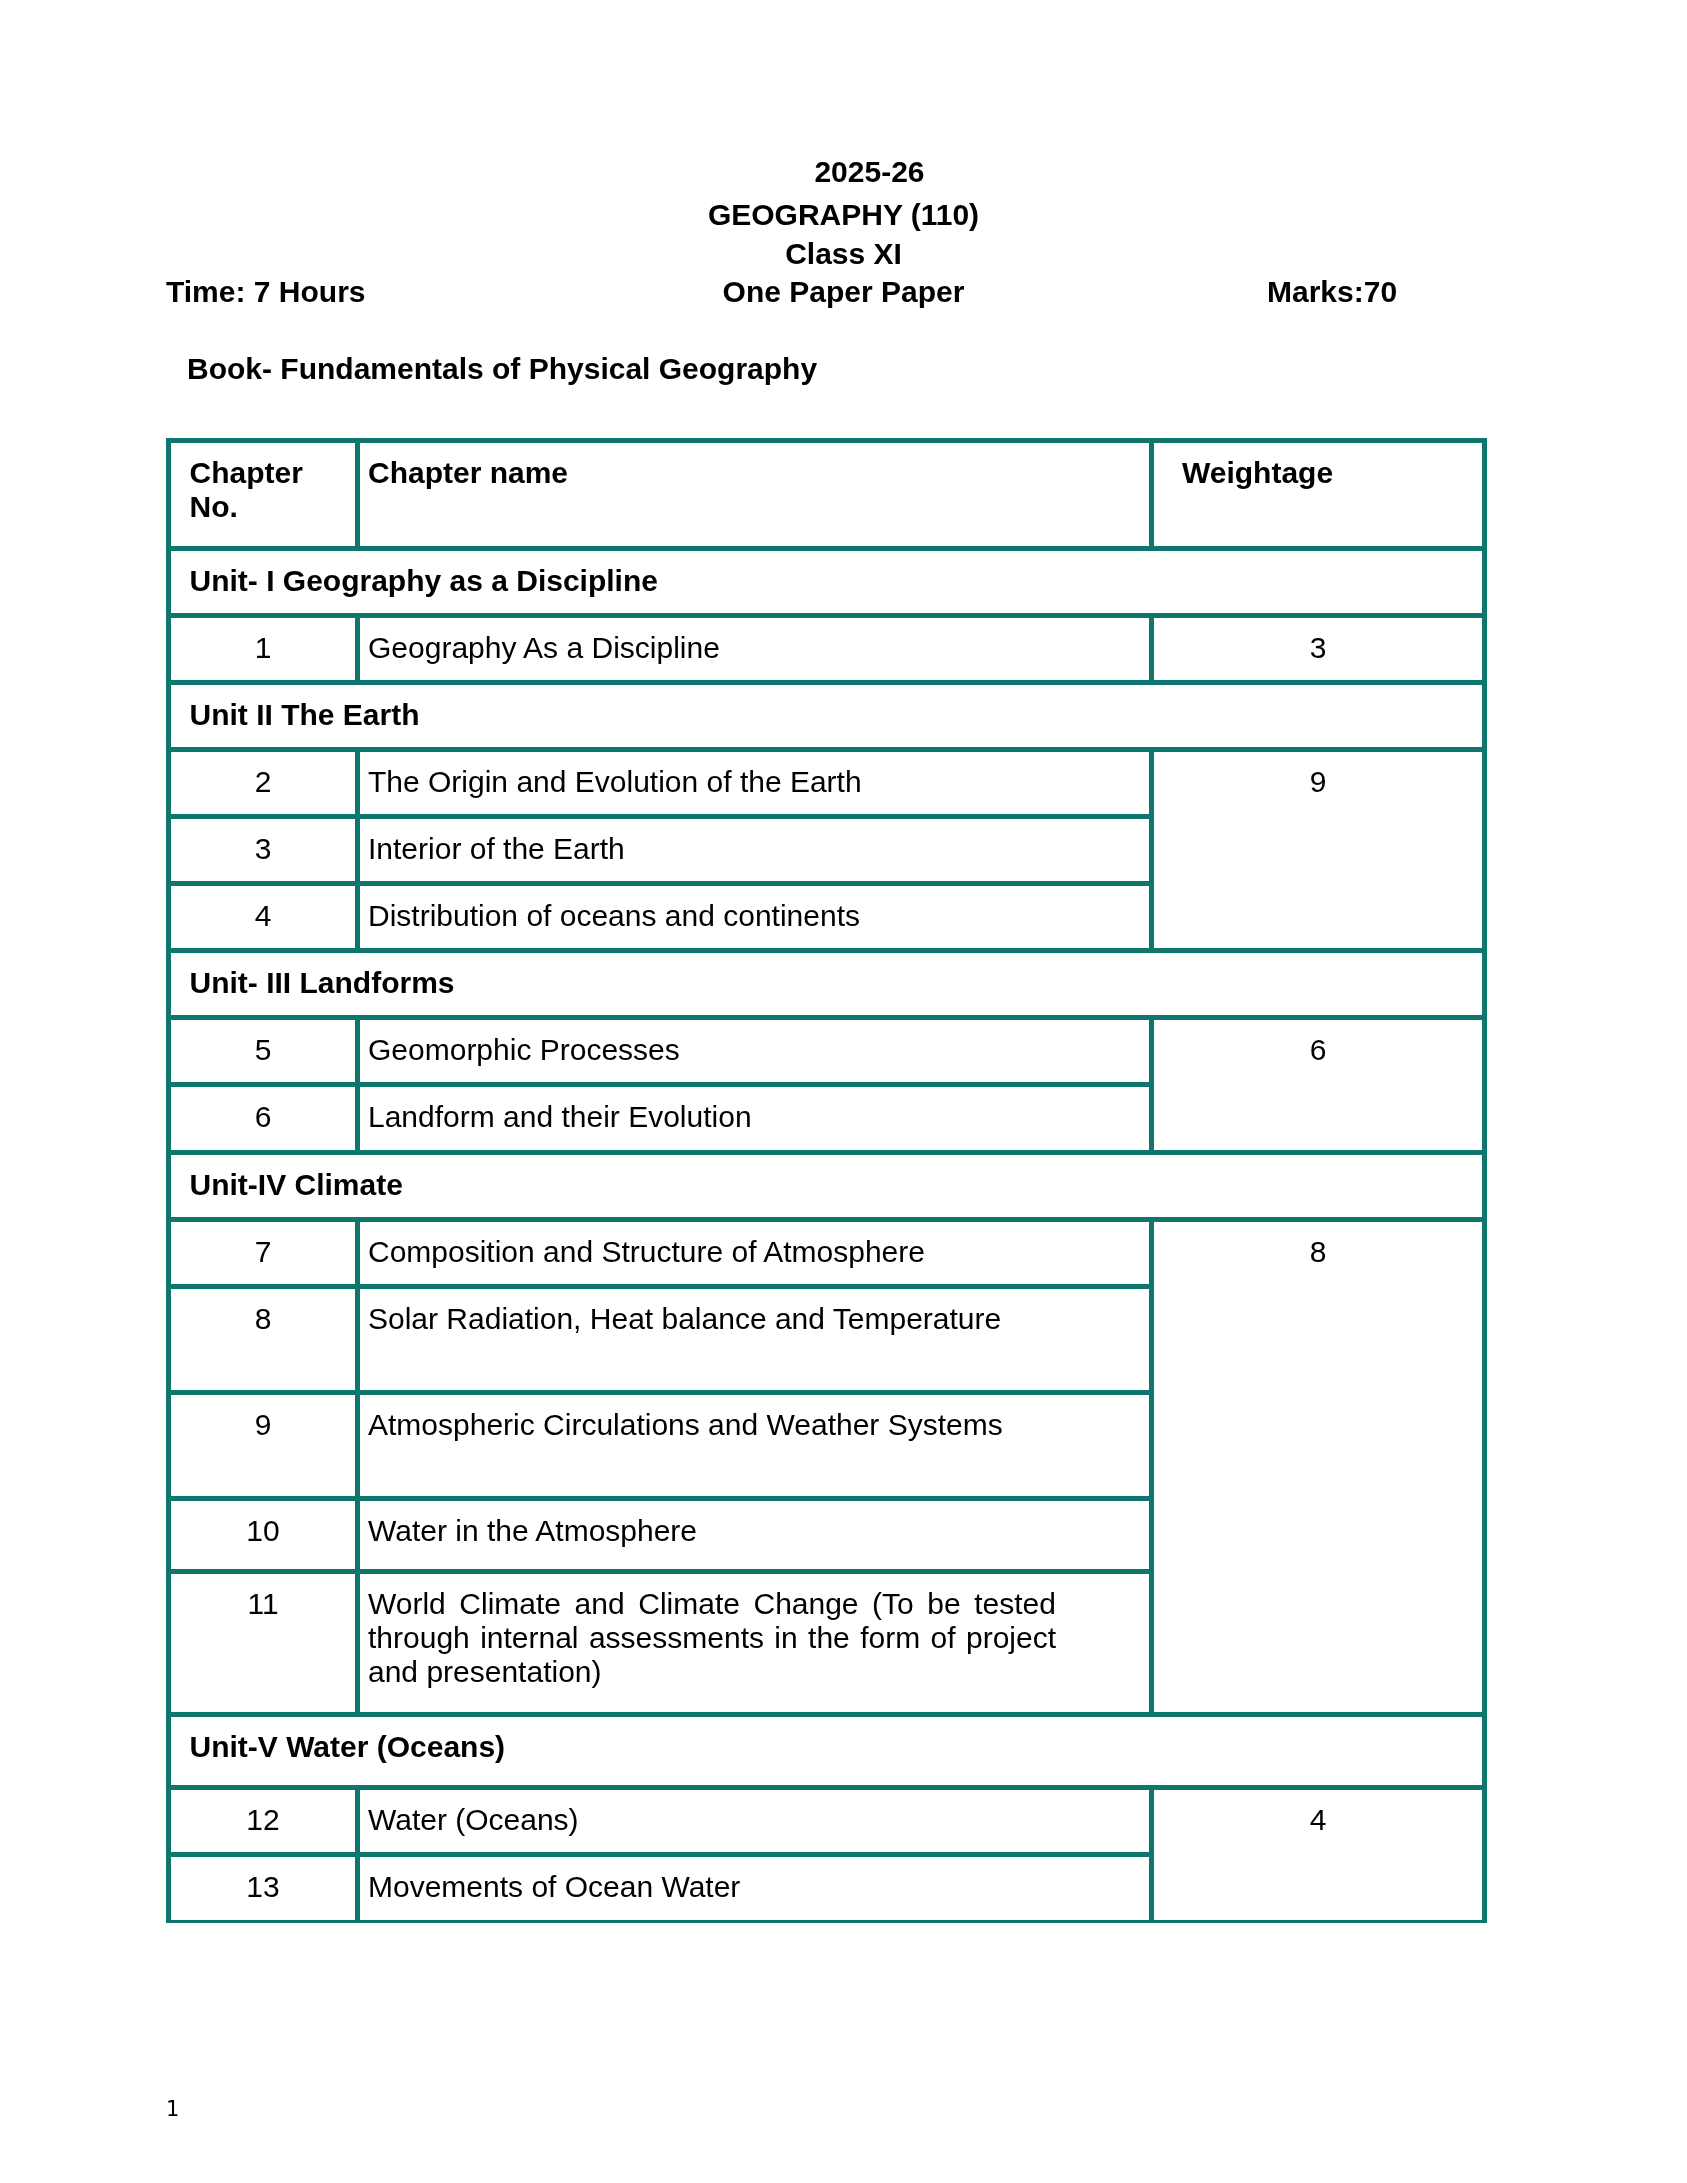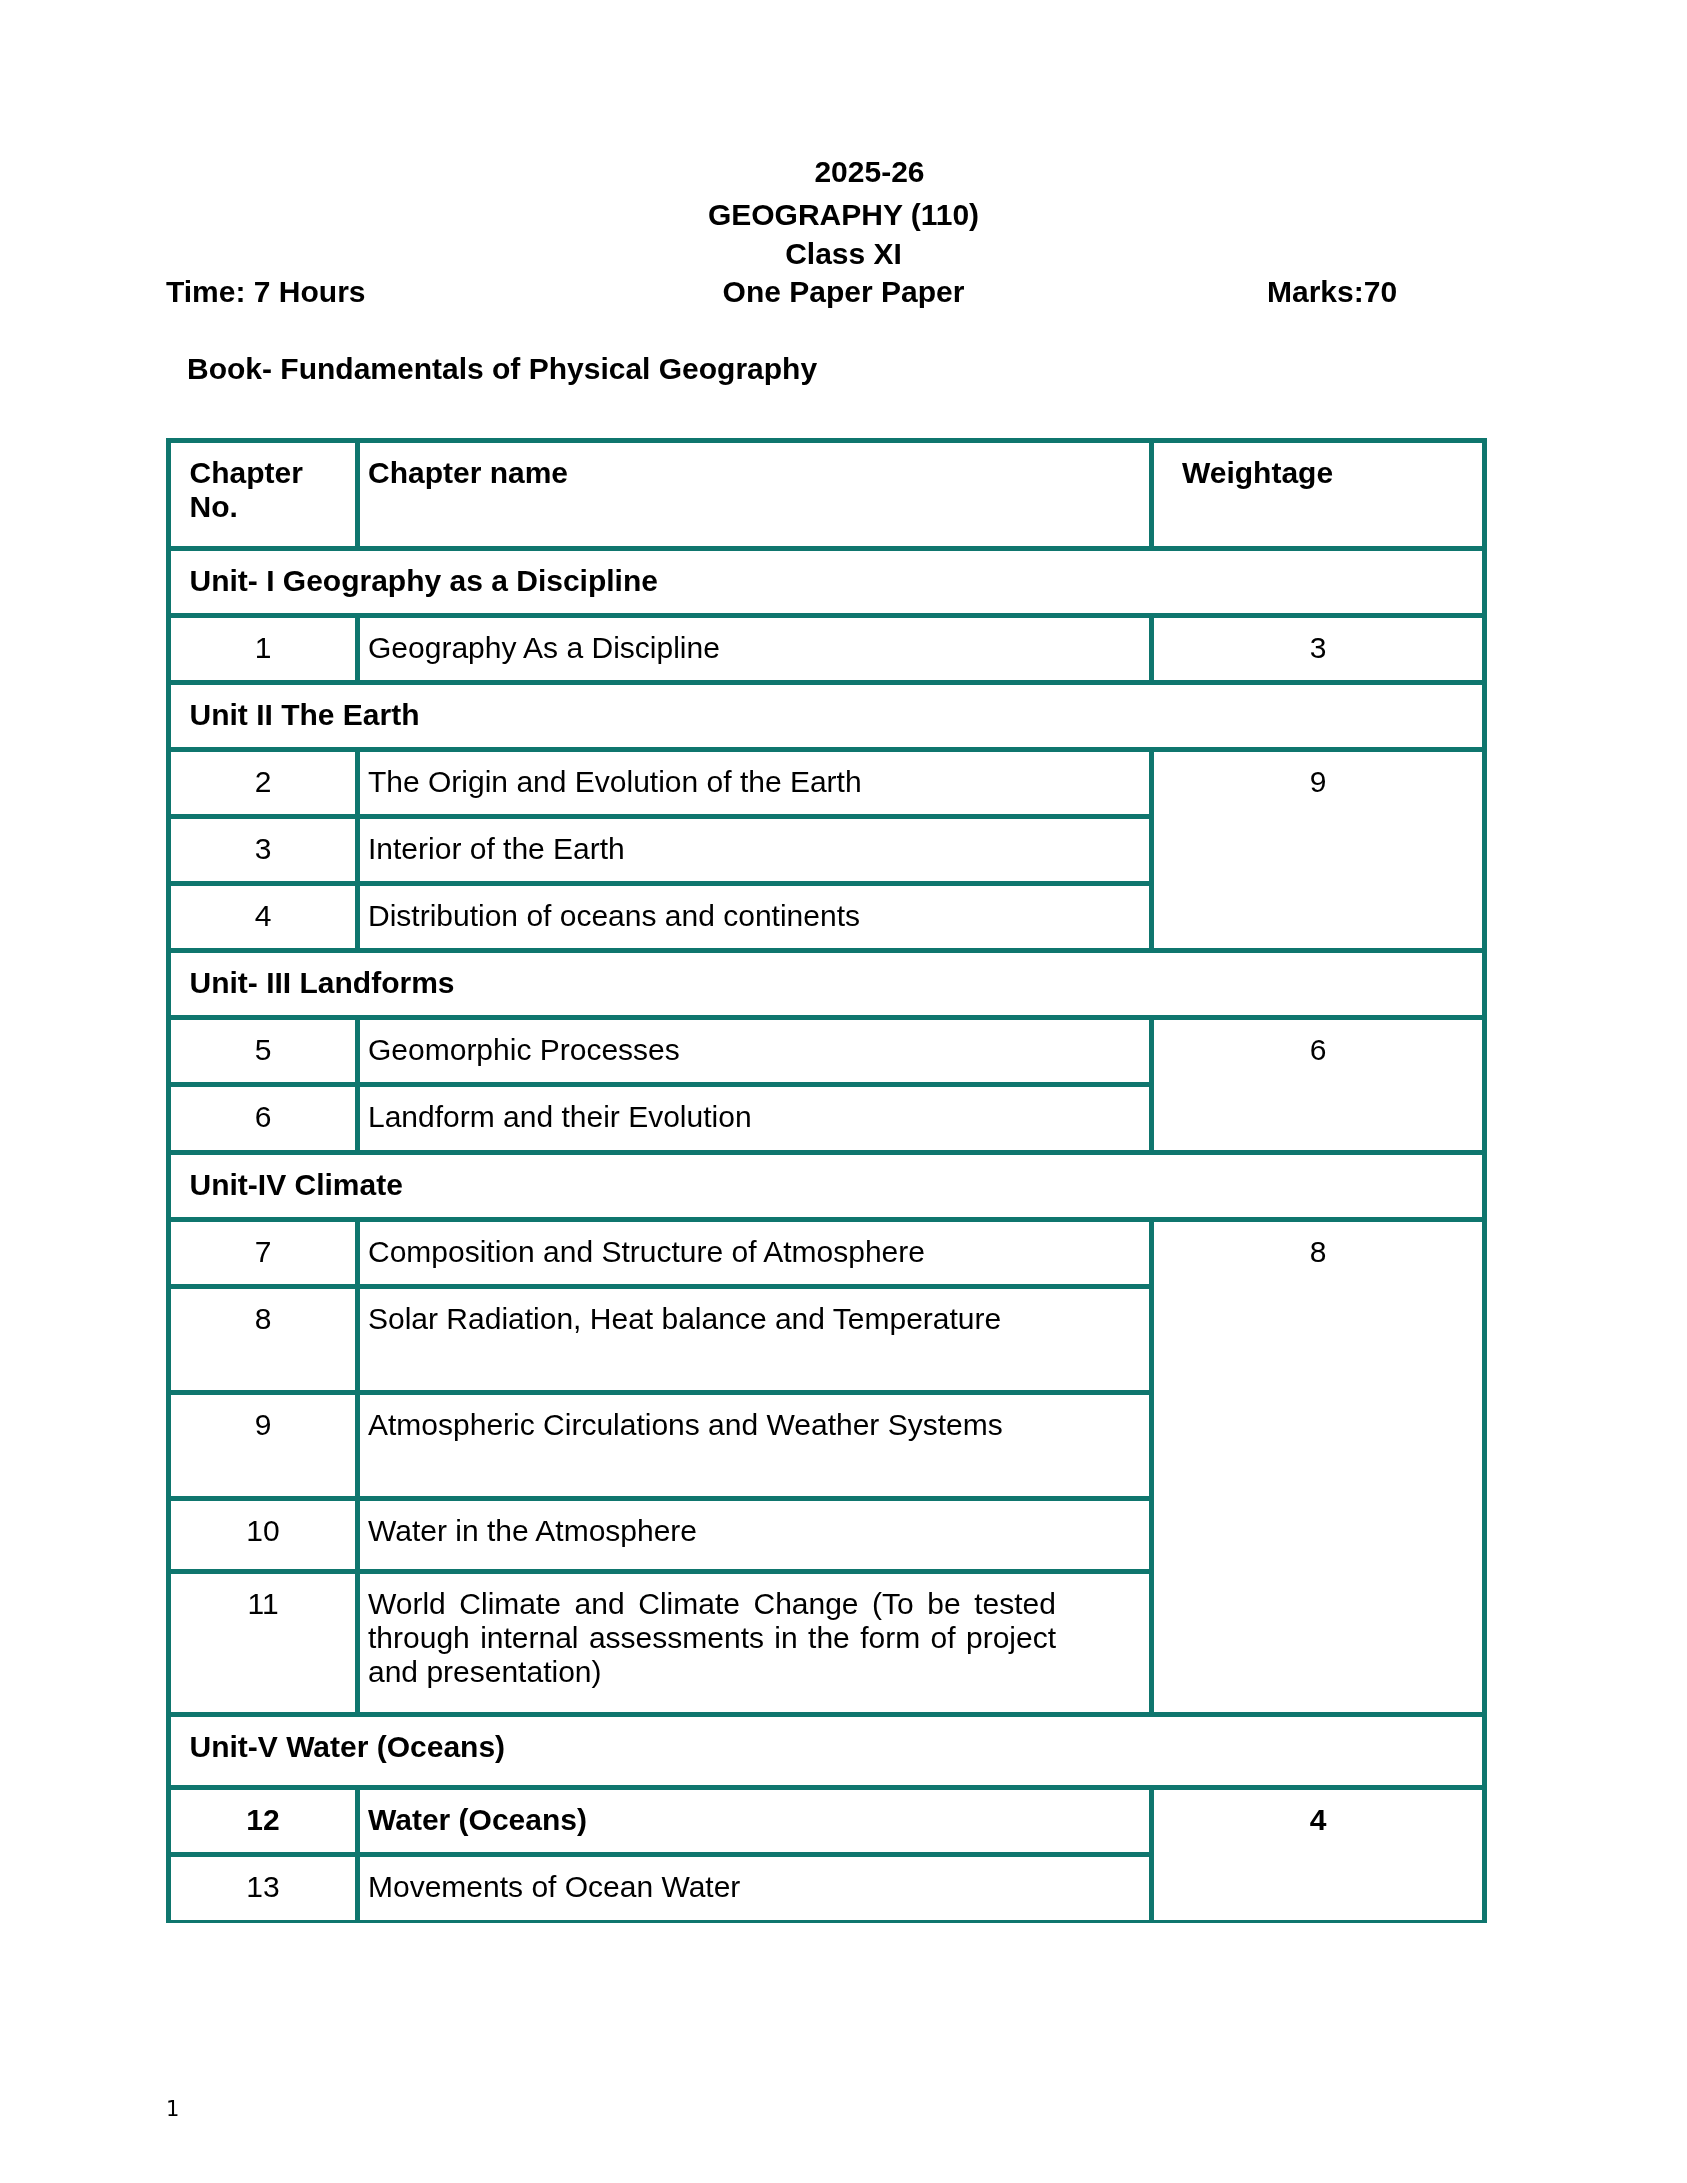--- a/index.html
+++ b/index.html
@@ -131,21 +131,21 @@
         <td class="no-cell" style="text-align: center; margin-top: 38px;">10</td>
         <td class="name-cell">Water in the Atmosphere</td>
       </tr>
       <tr class="ch-row" style="height: 143px;">
         <td class="no-cell" style="text-align: center;">11</td>
         <td class="name-cell">World Climate and Climate Change (To be tested through internal assessments in the form of project and presentation)</td>
       </tr>
       <tr class="unit-row" style="height: 73px;">
         <td colspan="3" class="unit-cell">Unit-V Water (Oceans)</td>
       </tr>
-      <tr class="ch-row" style="height: 67px; font-weight: bold;">
+      <tr class="ch-row" style="height: 67px;">
         <td class="no-cell" style="text-align: center;">12</td>
         <td class="name-cell">Water (Oceans)</td>
         <td class="wt-cell" rowspan="2" style="text-align: center; border-bottom-width: 3.3px;">4</td>
       </tr>
       <tr class="ch-row" style="height: 67px;">
         <td class="no-cell" style="text-align: center;">13</td>
         <td class="name-cell">Movements of Ocean Water</td>
       </tr>
     </tbody>
 </table>

